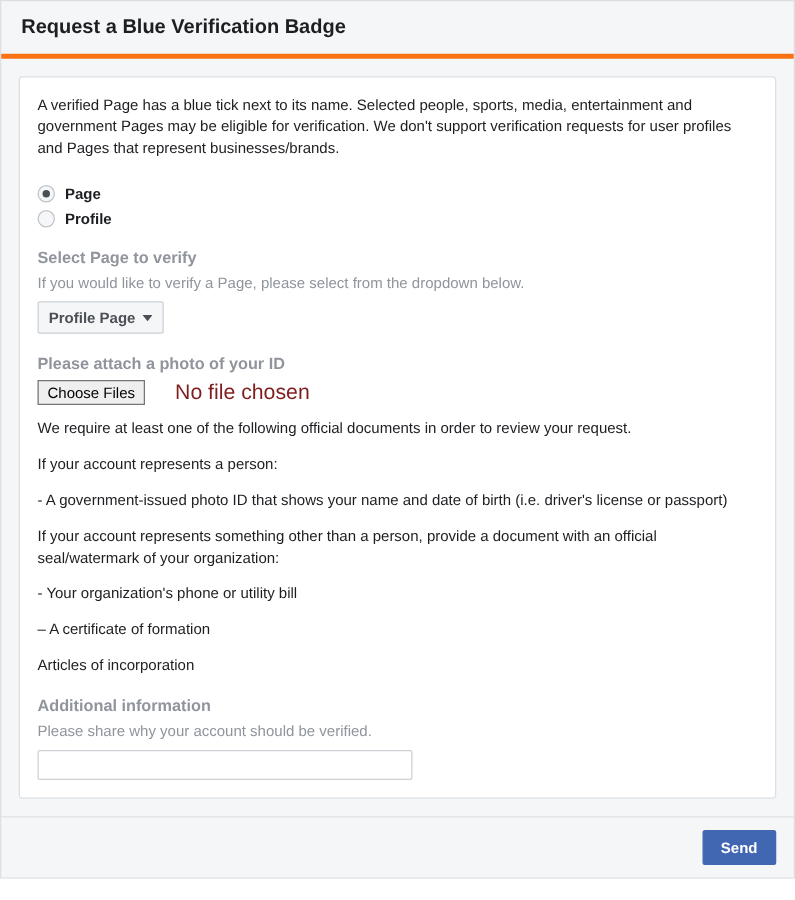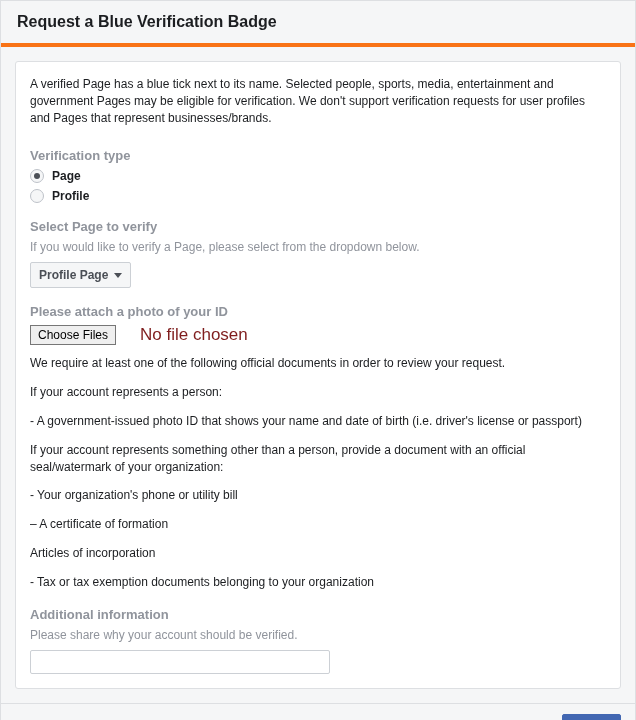--- a/index.html
+++ b/index.html
@@ -152,21 +152,20 @@
 
 <div class="outer">
   <div class="header">
     <h1>Request a Blue Verification Badge</h1>
   </div>
 
   <div class="card">
 
     <div class="intro">A verified Page has a blue tick next to its name. Selected people, sports, media, entertainment and government Pages may be eligible for verification. We don't support verification requests for user profiles and Pages that represent businesses/brands.</div>
 
-    <div class="section-label">Verification type</div>
     <div class="radio-row">
       <span class="radio-outer checked"></span>
       <span class="radio-label">Page</span>
     </div>
     <div class="radio-row">
       <span class="radio-outer"></span>
       <span class="radio-label">Profile</span>
     </div>
 
     <div class="section-gap"></div>
@@ -188,21 +187,20 @@
       <span class="file-text">No file chosen</span>
     </div>
 
     <div class="body-text">We require at least one of the following official documents in order to review your request.</div>
     <div class="body-text">If your account represents a person:</div>
     <div class="body-text">- A government-issued photo ID that shows your name and date of birth (i.e. driver's license or passport)</div>
     <div class="body-text">If your account represents something other than a person, provide a document with an official seal/watermark of your organization:</div>
     <div class="body-text">- Your organization's phone or utility bill</div>
     <div class="body-text">– A certificate of formation</div>
     <div class="body-text">Articles of incorporation</div>
-    <div class="body-text">- Tax or tax exemption documents belonging to your organization</div>
 
     <div class="section-gap"></div>
     <div class="section-label">Additional information</div>
     <div class="sub-label">Please share why your account should be verified.</div>
     <input type="text" class="text-input" style="">
 
   </div>
 
   <div class="footer">
     <button class="send-btn">Send</button>

